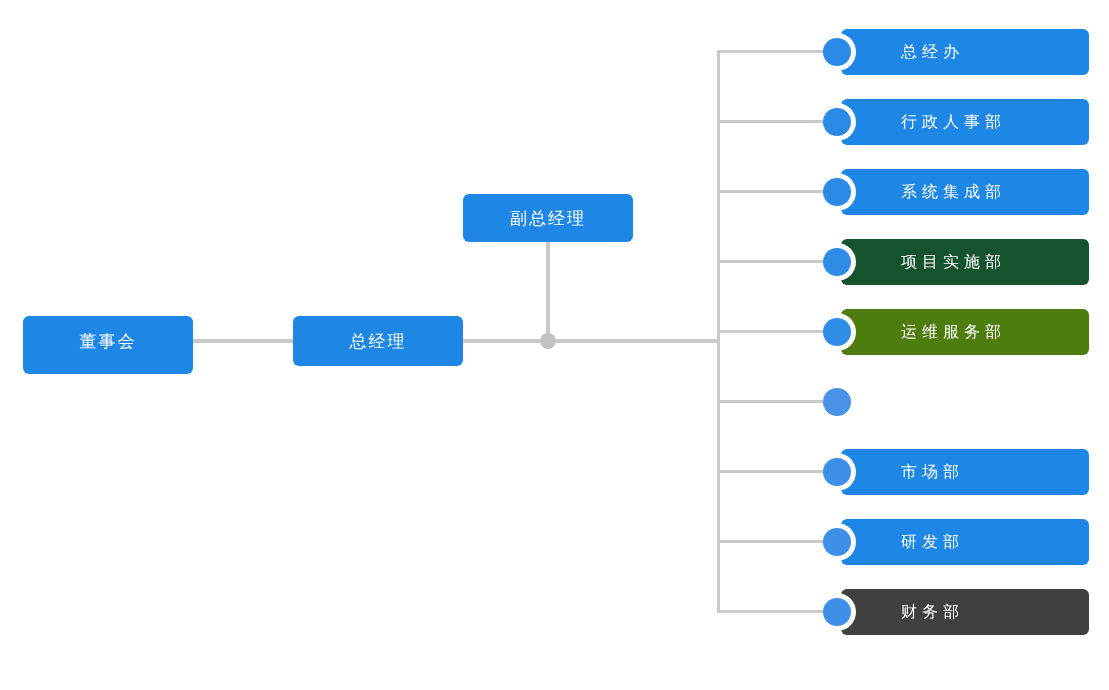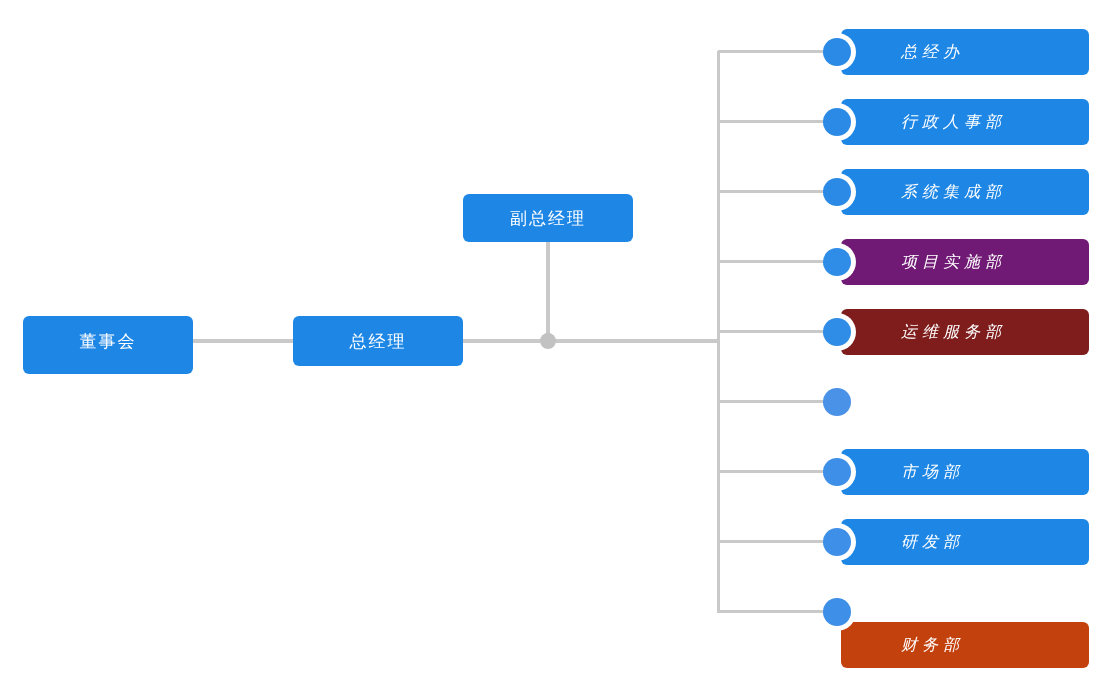--- a/index.html
+++ b/index.html
@@ -87,21 +87,20 @@
     line-height: 46px;
     border-radius: 6px;
     padding-left: 60px;
     box-sizing: border-box;
     color: var(--text_white, #ffffff);
     font-size: 16px;
     letter-spacing: 5px;
     z-index: 1;
     cursor: pointer;
     white-space: nowrap;
-    font-style: italic;
   }
 </style>
 </head>
 <body>
 
 <div class="canvas">
 
   <div class="line main-h"></div>
   <div class="line deputy-v"></div>
   <div class="line trunk"></div>
@@ -129,28 +128,28 @@
     <div class="branch"></div>
     <div class="ring"></div>
     <div class="dot" style="background: rgb(42, 138, 230);"></div>
     <div class="bar" style="background: rgb(30, 135, 230);">行政人事部</div>
   </div>
 
   <div class="dept" style="top:239px">
     <div class="branch"></div>
     <div class="ring"></div>
     <div class="dot" style="background: rgb(47, 140, 231);"></div>
-    <div class="bar" style="background: #701a75;">项目实施部</div>
+    <div class="bar" style="background: #14532d;">项目实施部</div>
   </div>
 
   <div class="dept" style="top:309px">
     <div class="branch"></div>
     <div class="ring"></div>
     <div class="dot" style="background: rgb(47, 140, 231);"></div>
-    <div class="bar" style="background: #7f1d1d;">运维服务部</div>
+    <div class="bar" style="background: #4d7c0f;">运维服务部</div>
   </div>
 
   <div class="dept" style="top:379px">
     <div class="branch"></div>
     <div class="ring"></div>
     <div class="dot" style="background: rgb(74, 145, 232);"></div>
   </div>
 
   <div class="dept" style="top:519px">
     <div class="branch"></div>
@@ -163,16 +162,16 @@
     <div class="branch"></div>
     <div class="ring"></div>
     <div class="dot" style="background: rgb(61, 143, 232);"></div>
     <div class="bar" style="background: rgb(30, 135, 230);">市场部</div>
   </div>
 
   <div class="dept" style="top:589px">
     <div class="branch"></div>
     <div class="ring"></div>
     <div class="dot" style="background: rgb(61, 143, 232);"></div>
-    <div class="bar" style="background: #c2410c; margin-top: 33px;">财务部</div>
+    <div class="bar" style="background: #404040;">财务部</div>
   </div>
 
 </div>
 
 </body></html>

